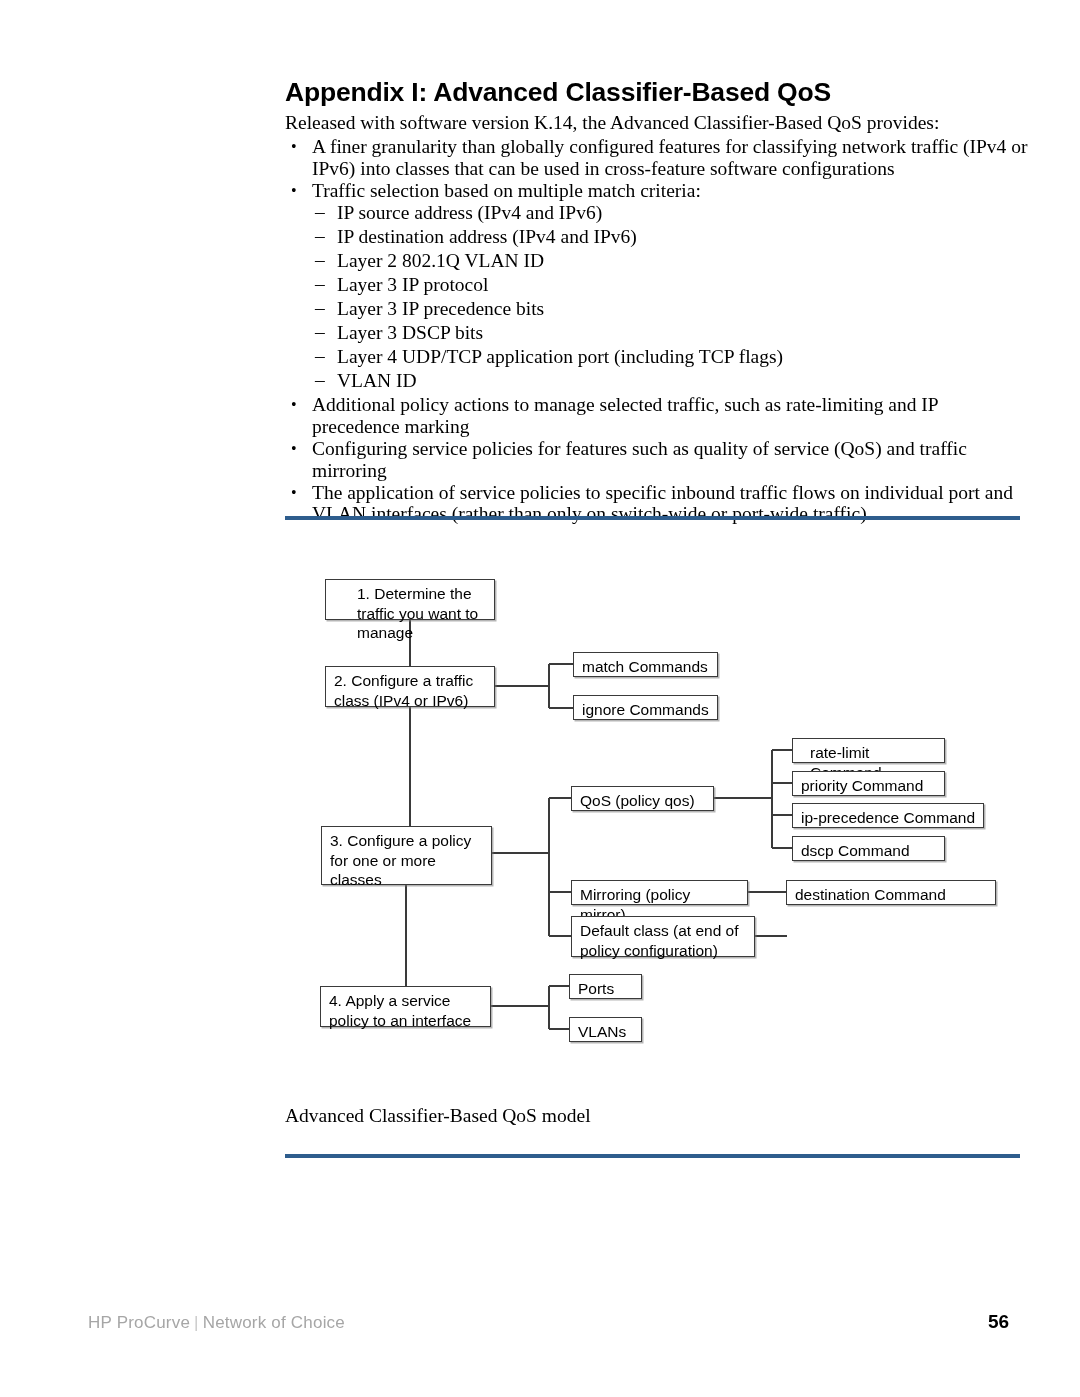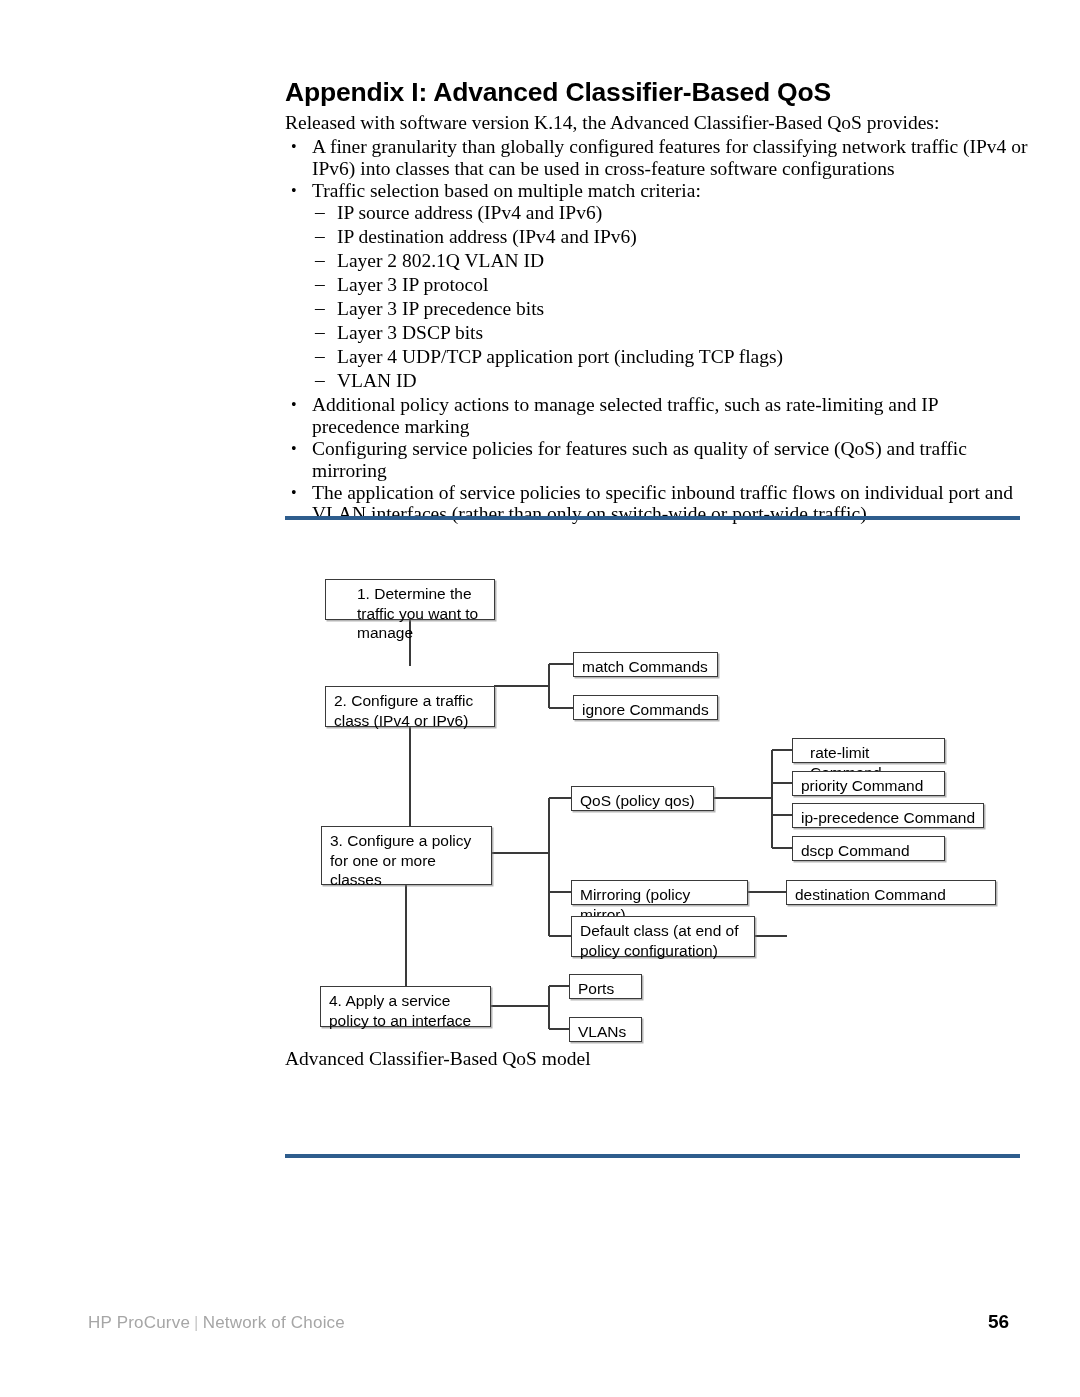--- a/index.html
+++ b/index.html
@@ -111,21 +111,21 @@
     line-height: 19.5px;
     color: #000;
     padding: 4px 7px 4px 8px;
     box-shadow: 1.5px 1.5px 0 rgba(120,120,120,0.55);
   }
 
   
   .caption {
     position: absolute;
     left: 285px;
-    top: 1048px;
+    top: 1105px;
     font-size: 19.5px;
   }
 
   
   .footer-left {
     position: absolute;
     left: 88px;
     top: 1313px;
     font-family: "Liberation Sans", sans-serif;
     font-size: 17px;
@@ -249,21 +249,21 @@
         <path d="M 490 1006 L 549 1006"></path>
         <path d="M 549 986 L 549 1029"></path>
         <path d="M 549 986 L 570 986"></path>
         <path d="M 549 1029 L 570 1029"></path>
       </g>
     </svg>
   </div>
 
   <div class="node" style="left:325px; top:579px; width:170px; height:41px;padding-left:31px;">1. Determine the traffic you want to manage</div>
 
-  <div class="node" style="left:325px; top:666px; width:170px; height:41px;margin-top:20px;">2. Configure a traffic class (IPv4 or IPv6)</div>
+  <div class="node" style="left:325px; top:666px; width:170px; height:41px;">2. Configure a traffic class (IPv4 or IPv6)</div>
 
   <div class="node" style="left:321px; top:826px; width:171px; height:59px;">3. Configure a policy for one or more classes</div>
 
   <div class="node" style="left:320px; top:986px; width:171px; height:41px;">4. Apply a service policy to an interface</div>
 
   <div class="node" style="left:573px; top:652px; width:145px; height:25px;">match Commands</div>
 
   <div class="node" style="left:573px; top:695px; width:145px; height:25px;">ignore Commands</div>
 
   <div class="node" style="left:571px; top:786px; width:143px; height:25px;">QoS (policy qos)</div>

